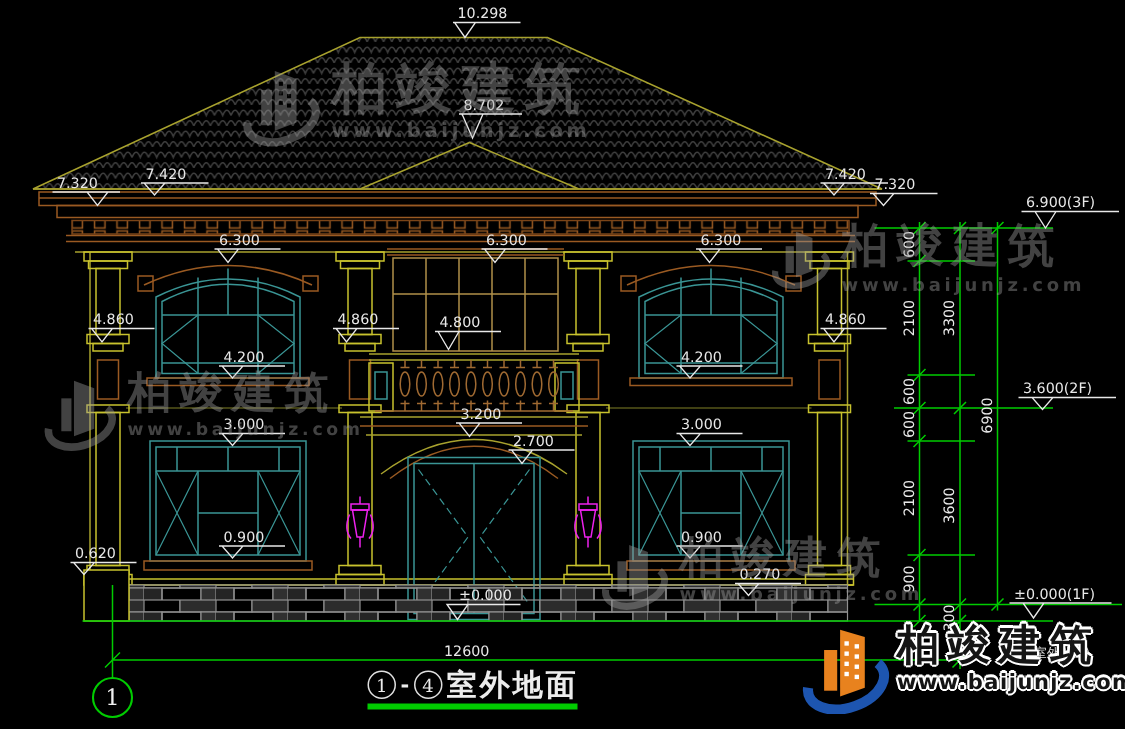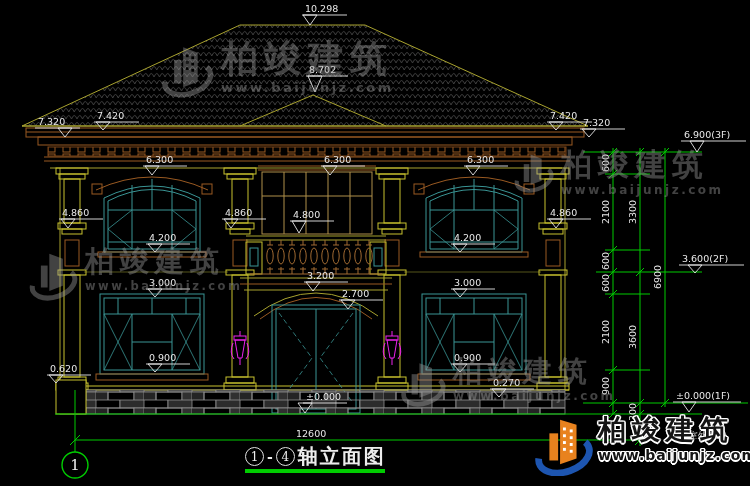--- a/index.html
+++ b/index.html
@@ -335,21 +335,21 @@
   <div class="tx">
     <span class="brand" style="font-size:29px;">柏竣建筑</span>
     <span class="url" style="font-size:12px;">www.baijunjz.com</span>
   </div>
 </div>
 
 <div class="title">
   <span class="circ">1</span>
   <span class="dash">-</span>
   <span class="circ">4</span>
-  <span class="lbl">轴立面图</span>
+  <span class="lbl">室外地面</span>
 </div>
 <div class="title-underline"></div>
 
 <div class="logo-corner">
   <svg width="62" height="64" viewBox="0 0 64 66">
     <path d="M8,48 a27,17 -18 1,0 48,-17" fill="none" stroke="#1d55b0" stroke-width="7"></path>
     <path d="M30,8 L47,13 L47,48 L30,54 Z" fill="#e8821e"></path>
     <rect x="19" y="22" width="9" height="28" fill="#e8821e"></rect>
     <g fill="#fff">
         <rect x="33" y="16" width="3" height="3"></rect>

